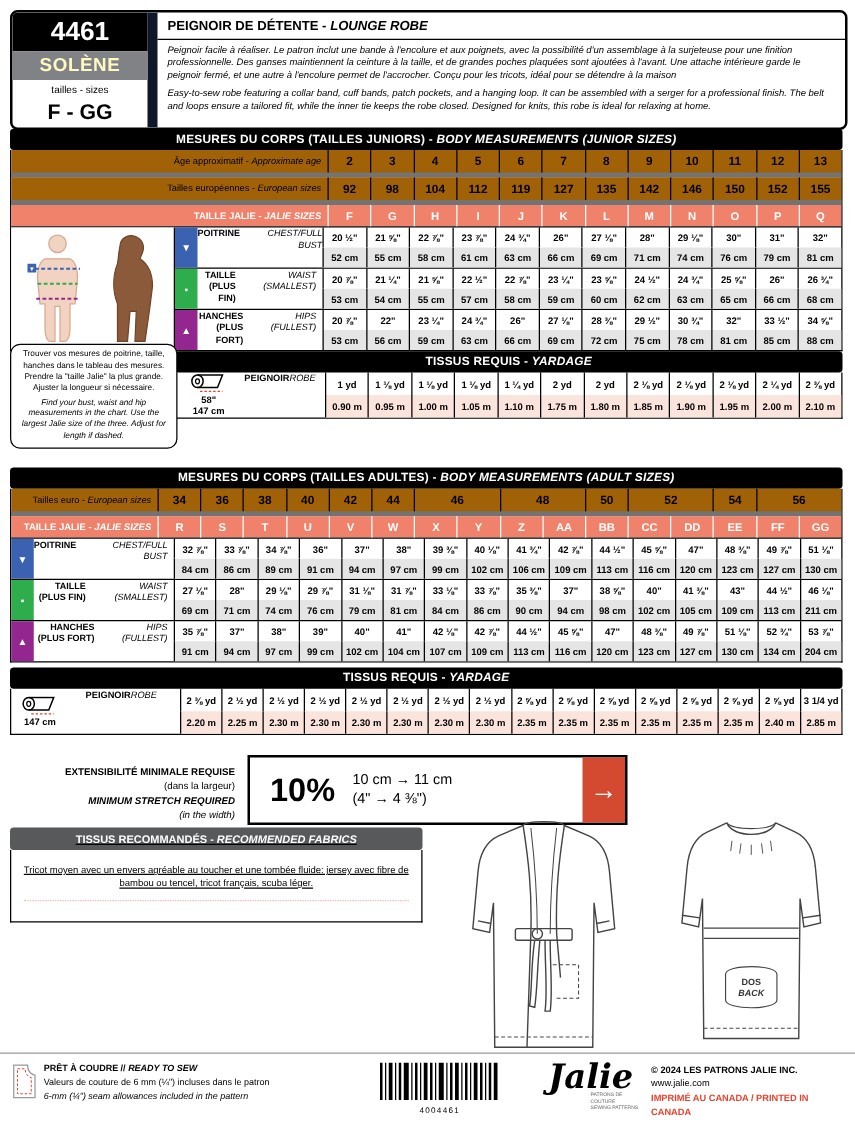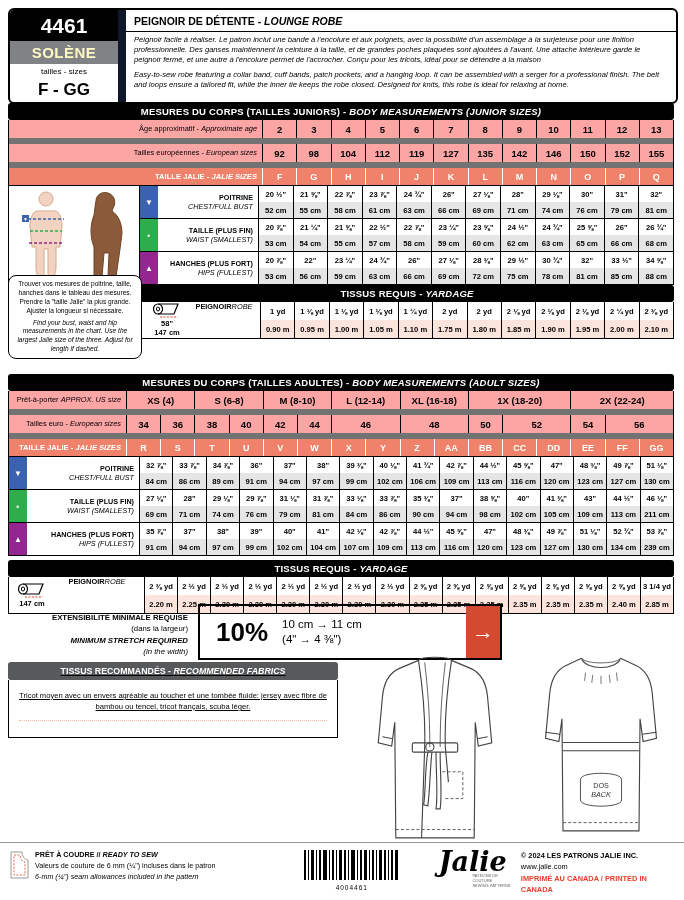--- a/index.html
+++ b/index.html
@@ -14,42 +14,42 @@
   .hdr-name{background:#808285;color:#fef9c3;font-size:15px;font-weight:bold;text-align:center;padding:3px 0;letter-spacing:.5px;}
   .hdr-sizes-lab{font-size:8px;text-align:center;padding:3px 0 1px;}
   .hdr-range{font-size:17px;font-weight:bold;text-align:center;flex:1;display:flex;align-items:center;justify-content:center;}
   .hdr-right{flex:1;display:flex;flex-direction:column;}
   .hdr-title{border-bottom:1.5px solid #000;font-size:10.5px;font-weight:bold;padding:5px 8px 4px;}
   .hdr-desc{font-size:7.6px;line-height:1.32;padding:3px 8px 2px;font-style:italic;}
   
   .banner{background:#000;color:#fff;font-size:9.5px;font-weight:bold;text-align:center;padding:3px 0;border-radius:3px;letter-spacing:.2px;}
   .banner .it{font-style:italic;}
   
-  .trow{display:flex;align-items:stretch;border-bottom:6px solid #737373;background:#fca5a5;}
+  .trow{display:flex;align-items:stretch;border-bottom:4px solid #737373;background:#a16207;}
   .tlabel{font-size:7.4px;text-align:right;display:flex;flex-direction:column;justify-content:center;padding-right:5px;line-height:1.25;}
   .cells{display:grid;flex:1;}
   .j-cells{grid-template-columns:repeat(12,1fr);}
   .a-cells{grid-template-columns:repeat(16,1fr);}
   .cells>div{border-left:1px solid #000;display:flex;align-items:center;justify-content:center;font-size:8px;font-weight:bold;white-space:nowrap;overflow:hidden;}
   .toprow{height:18px;}
   .toprow .cells>div{font-size:9.5px;}
   .jalierow{background:#f0826b;color:#fff;height:17px;}
   .jalierow .cells>div{border-left:1px solid #fff;color:#fff;font-size:9px;}
   .jalierow .tlabel{color:#fff;font-weight:bold;font-size:7.6px;}
   .mline{display:grid;height:16px;}
   .mline.cm{background:#e5e5e5;}
   .mline.myd{background:#fbe4dc;}
   .mline>div{border-left:1px solid #000;display:flex;align-items:center;justify-content:center;font-size:7.6px;font-weight:bold;white-space:nowrap;}
   .icon-sq{width:18px;min-width:18px;display:flex;align-items:center;justify-content:center;color:#fff;font-size:8px;}
   .icon-chest{background:#3a62b0;}
   .icon-waist{background:#2ead4d;}
   .icon-hips{background:#93278f;}
   .mrow{display:flex;border-bottom:1.5px solid #000;}
   .mrow:last-child{border-bottom:none;}
-  .mrow .mlab{flex:1;font-size:7.2px;text-align:right;padding-right:5px;display:flex;flex-direction:column;justify-content:center;line-height:1.3;}
+  .mrow .mlab{flex:1;font-size:7.2px;text-align:right;padding-right:5px;display:flex;flex-direction:row;justify-content:center;line-height:1.3;gap:22px;}
   .mdata{display:flex;flex-direction:column;}
   
   #junior{top:103px;left:8px;width:666px;}
   #junior .tablebox{border:1.5px solid #000;border-top:none;}
   .jr-meas{display:flex;border-top:1.5px solid #000;}
   .fig-cell{width:130px;min-width:130px;border-right:1.5px solid #000;display:flex;align-items:center;justify-content:center;background:#fff;}
   .jr-rows{flex:1;display:flex;flex-direction:column;}
   .jr-rows .mrow>.labwrap{width:118px;min-width:118px;display:flex;}
   #jr-note{top:172px;left:0;width:126px;border:1.5px solid #000;border-radius:8px;padding:4px 3px;font-size:6.6px;text-align:center;line-height:1.35;background:#fff;}
   #jr-yardage{margin-left:132px;}
@@ -73,21 +73,21 @@
   .st-box{width:300px;height:52px;border:2px solid #000;display:flex;align-items:stretch;}
   .st-pct{font-size:26px;font-weight:bold;display:flex;align-items:center;padding:0 14px 0 16px;}
   .st-mid{flex:1;display:flex;flex-direction:column;justify-content:center;font-size:11.5px;line-height:1.3;}
   .st-arrowbox{width:34px;background:#d44a30;display:flex;align-items:center;justify-content:center;color:#fff;font-size:22px;font-weight:bold;}
   
   #fabrics{top:662px;left:8px;width:330px;text-decoration:underline;}
   .fab-banner{background:#58595b;color:#fff;font-size:8.8px;font-weight:bold;text-align:center;padding:4px 0;border-radius:3px;}
   .fab-box{border:1.5px solid #000;border-top:none;padding:10px 10px 8px;font-size:7.6px;text-align:center;line-height:1.45;}
   .fab-divider{border-top:1.5px dotted #f3b8a8;margin:8px 0;}
   
-  #robes{top:648px;left:360px;width:316px;height:196px;display:flex;justify-content:space-between;}
+  #robes{top:648px;left:360px;width:316px;height:196px;display:flex;justify-content:space-between;font-weight:bold;}
   
   #footline{top:842px;left:0;width:684px;border-top:1px solid #999;}
   #footer{top:850px;left:8px;width:666px;display:flex;align-items:flex-start;}
   .ft-left{display:flex;gap:5px;width:300px;}
   .ft-left-text{font-size:7.2px;line-height:1.5;}
   .ft-bc{width:110px;margin-left:4px;text-align:center;}
   .ft-bc .num{font-size:6.5px;letter-spacing:1px;}
   .ft-logo{margin-left:28px;width:84px;text-align:center;}
   .logo-script{font-family:"DejaVu Serif",serif;font-style:italic;font-weight:bold;font-size:27px;line-height:.9;}
   .logo-tag{font-size:4px;color:#666;line-height:1.2;text-align:left;margin-left:40px;}
@@ -360,34 +360,20 @@
             <div>2.10 m</div>
           </div>
       </div>
     </div>
   </div>
 </div>
 
 <div id="adult" class="abs">
   <div class="banner"><span>MESURES DU CORPS (TAILLES ADULTES) - </span><span class="it">BODY MEASUREMENTS (ADULT SIZES)</span></div>
   <div class="tablebox">
-    <div class="trow toprow">
-      <div class="tlabel">
-          <span><span>Prêt-à-porter </span><span class="it">APPROX. US size</span></span>
-        </div>
-      <div class="cells a-cells">
-          <div style="grid-column: span 2;">XS (4)</div>
-          <div style="grid-column: span 2;">S (6-8)</div>
-          <div style="grid-column: span 2;">M (8-10)</div>
-          <div style="grid-column: span 2;">L (12-14)</div>
-          <div style="grid-column: span 2;">XL (16-18)</div>
-          <div style="grid-column: span 3;">1X (18-20)</div>
-          <div style="grid-column: span 3;">2X (22-24)</div>
-        </div>
-    </div>
     <div class="trow toprow">
       <div class="tlabel">
           <span><span>Tailles euro - </span><span class="it">European sizes</span></span>
         </div>
       <div class="cells a-cells">
           <div>34</div>
           <div>36</div>
           <div>38</div>
           <div>40</div>
           <div>42</div>
@@ -554,21 +540,21 @@
               <div>104 cm</div>
               <div>107 cm</div>
               <div>109 cm</div>
               <div>113 cm</div>
               <div>116 cm</div>
               <div>120 cm</div>
               <div>123 cm</div>
               <div>127 cm</div>
               <div>130 cm</div>
               <div>134 cm</div>
-              <div>239 cm</div>
+              <div>204 cm</div>
             </div>
         </div>
       </div>
     </div>
   </div>
 
   <div id="ad-yardage" style="margin-top:4px;">
     <div class="banner"><span>TISSUS REQUIS - </span><span class="it">YARDAGE</span></div>
     <div class="yd-row">
       <div class="yd-iconcell">

